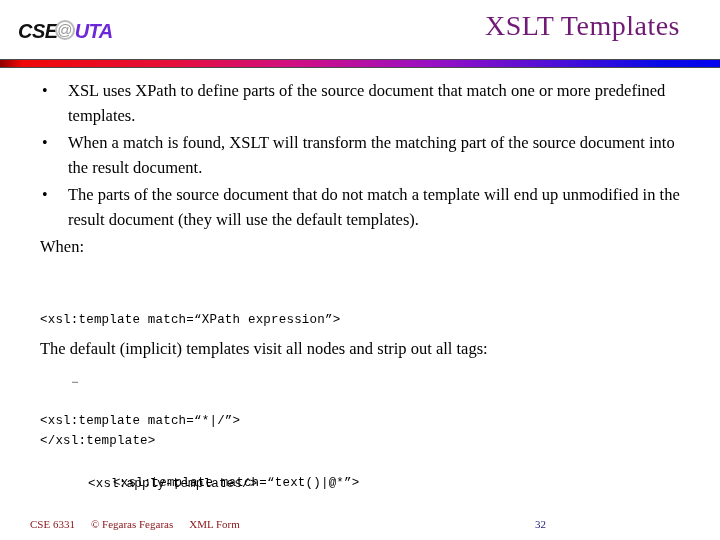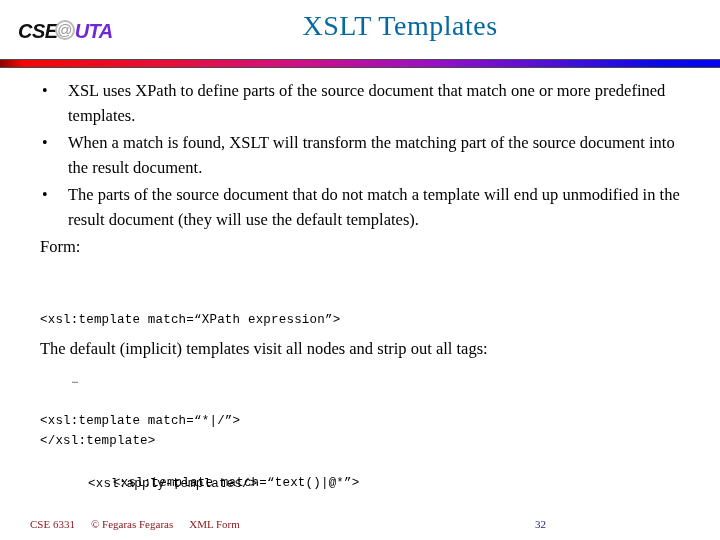--- a/index.html
+++ b/index.html
@@ -68,24 +68,24 @@
     font-style: normal;
     font-weight: normal;
     color: #9a9a9a;
   }
 
   .slide-title {
     position: absolute;
     left: 120px;
     top: 10px;
     width: 560px;
-    text-align: center;
+    text-align: right;
     font-size: 28px;
     font-family: "Liberation Serif", "DejaVu Serif", serif;
-    color: #0369a1;
+    color: #701a75;
     letter-spacing: 0.5px;
     white-space: nowrap;
   }
 
   .rule-bar {
     position: absolute;
     left: 0;
     top: 59px;
     width: 720px;
     height: 9px;
@@ -229,21 +229,21 @@
     <div class="bullet">
       <span class="dot">•</span>
       <span>When a match is found, XSLT will transform the matching part of the source document into the result document.</span>
     </div>
     <div class="bullet">
       <span class="dot">•</span>
       <span>The parts of the source document that do not match a template will end up unmodified in the result document (they will use the  default templates).</span>
     </div>
   </div>
 
-  <div class="form-label">Form:</div>
+  <div class="form-label">When:</div>
 
   <div class="code-block code-form">
     <div>&lt;xsl:template match=“XPath expression”&gt;</div>
     <div class="ellipsis-line">…</div>
     <div>&lt;/xsl:template&gt;</div>
   </div>
 
   <div class="default-note">The default (implicit) templates visit all nodes and strip out all tags:</div>
 
   <div class="code-block code-default-a">

